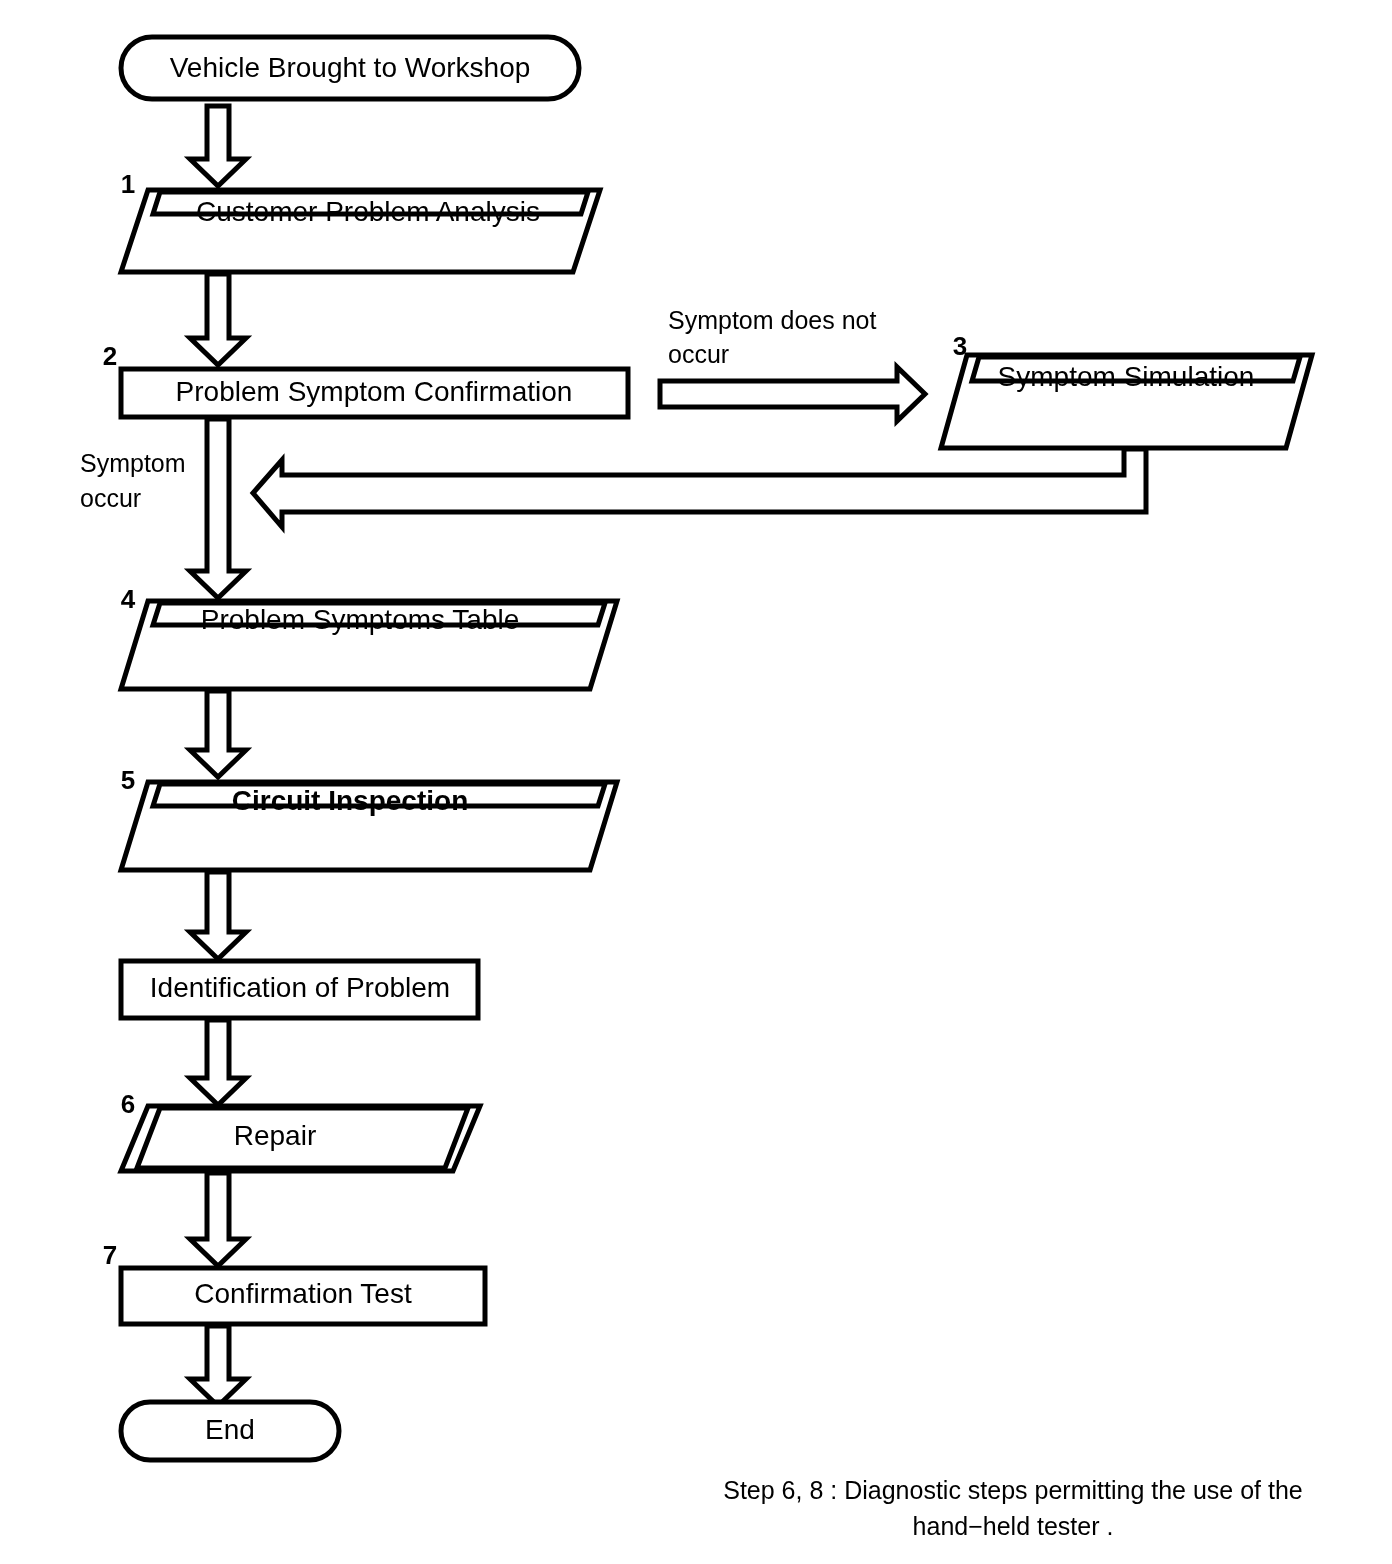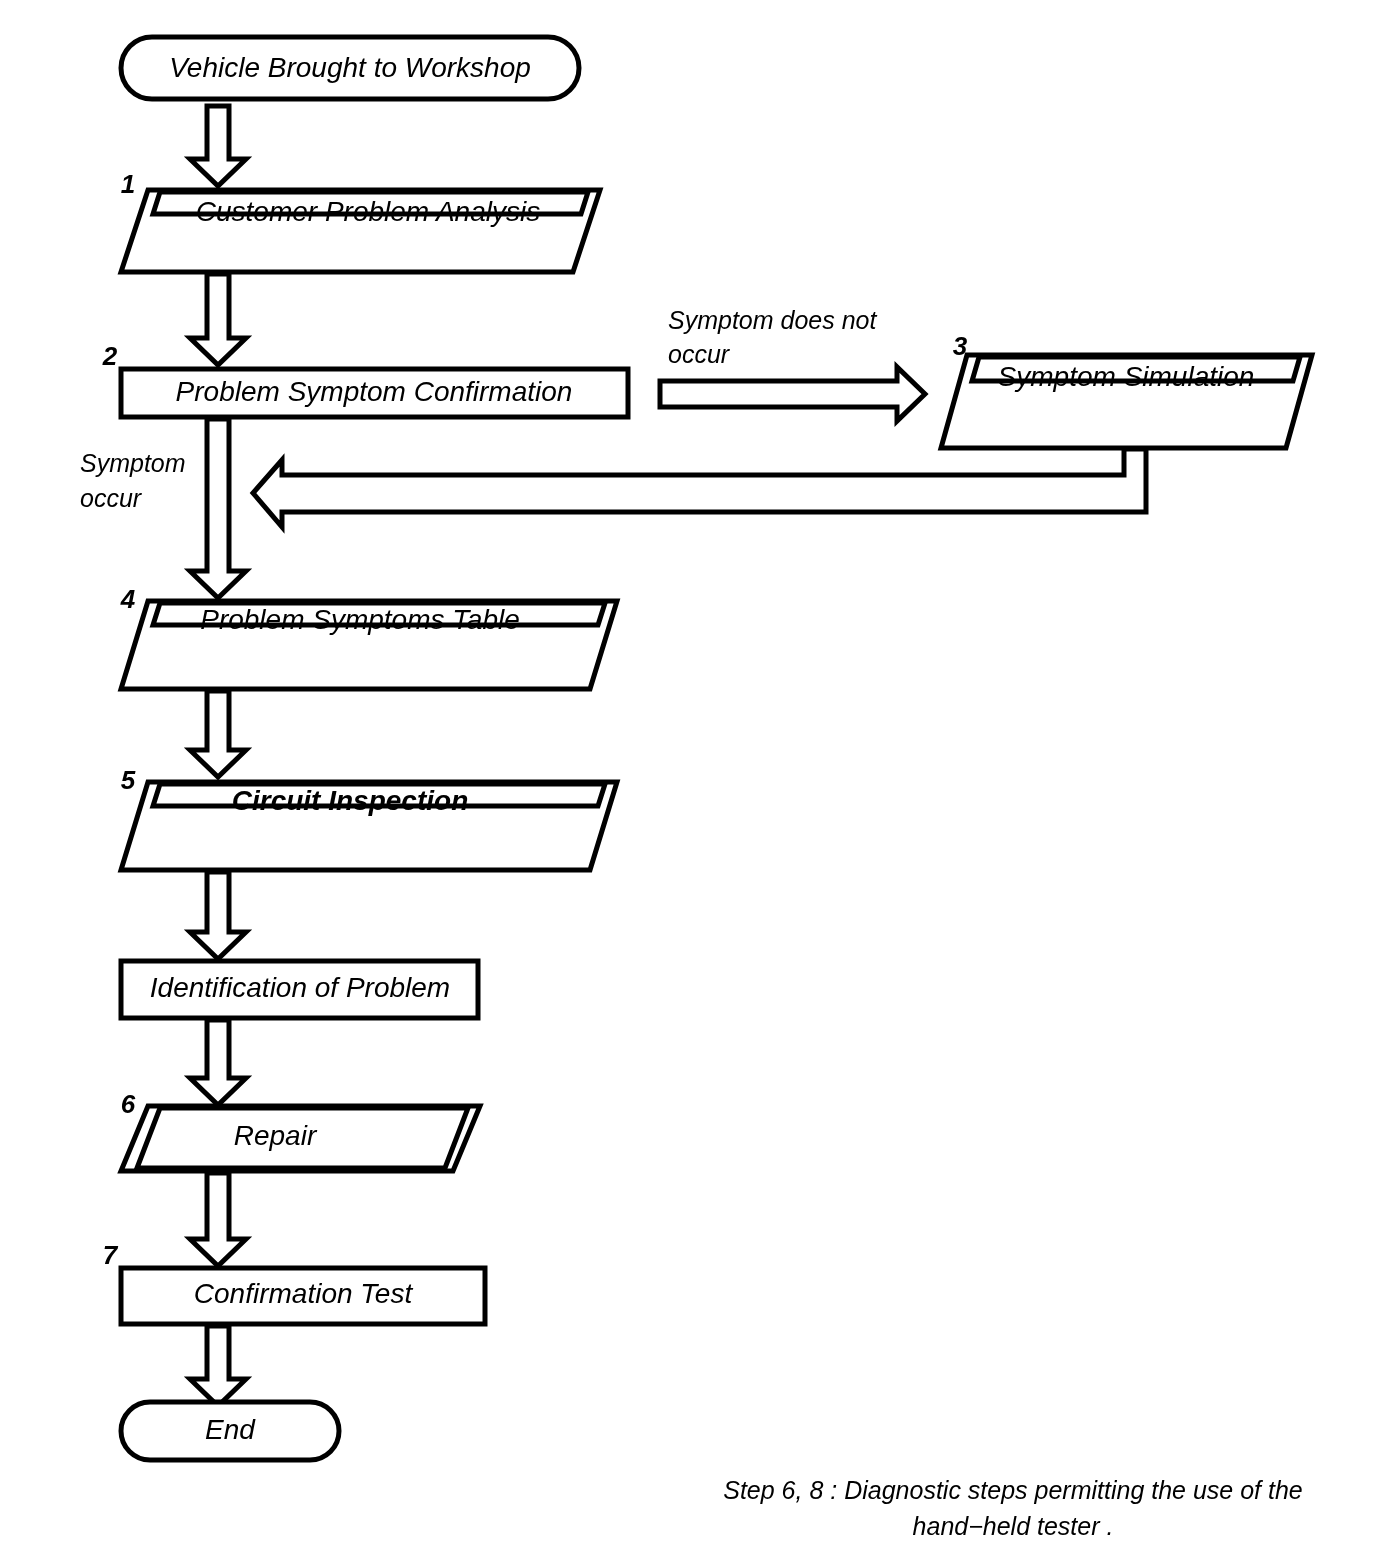--- a/index.html
+++ b/index.html
@@ -11,21 +11,20 @@
     width: 1392px;
     height: 1564px;
     font-family: "Liberation Sans", sans-serif;
     color: #000000;
     overflow: hidden;
   }
   #flow-root {
     position: relative;
     width: 1392px;
     height: 1564px;
-    font-style: italic;
   }
   svg#flow-svg {
     position: absolute;
     top: 0;
     left: 0;
     width: 1392px;
     height: 1564px;
     display: block;
   }
   .shape-line {

